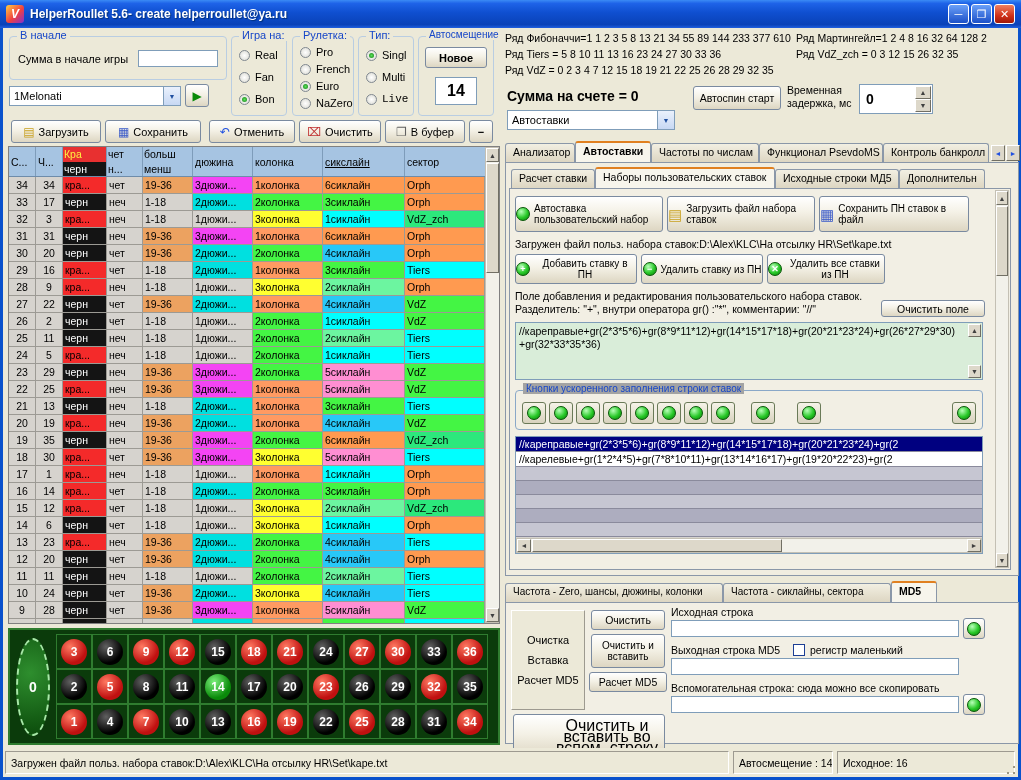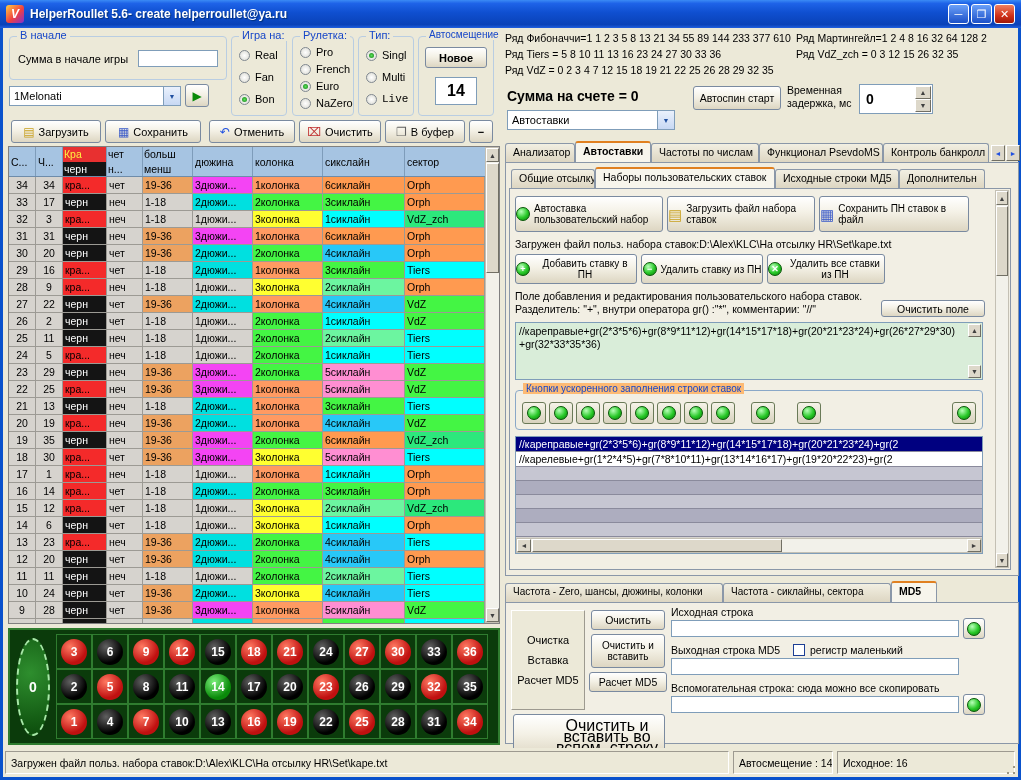--- a/index.html
+++ b/index.html
@@ -232,21 +232,21 @@
       <div class="hcell" style="width:50px;padding:0;">
         <span class="hsub">больш</span>
         <span class="hsub">менш</span>
       </div>
       <div class="hcell" style="width:60px;">
           <span>дюжина</span>
         </div>
       <div class="hcell" style="width:70px;">
           <span>колонка</span>
         </div>
-      <div class="hcell" style="width:82px;">
+      <div class="hcell" style="width:82px;text-decoration:underline;">
           <span>сикслайн</span>
         </div>
       <div class="hcell" style="width:80px;border-right:none;">
           <span>сектор</span>
         </div>
     </div>
     <div id="history-rows" style="position:absolute;left:0;top:30px;width:476px;">
         <div class="trow">
           <div class="tcell ctr" style="width: 27px;">34</div>
           <div class="tcell ctr" style="width: 27px;">34</div>
@@ -717,21 +717,21 @@
   <div class="sbbtn abs" style="left:988px;top:145px;width:14px;height:16px;">
       <span style="color:#2050E0;">◄</span>
     </div>
   <div class="sbbtn abs" style="left:1003px;top:145px;width:14px;height:16px;">
       <span style="color:#2050E0;">►</span>
     </div>
 
   <div class="panel abs" style="left:502px;top:162px;width:514px;height:414px;"></div>
 
   <div class="tabrow abs" style="left:508px;top:167px;height:21px;">
-    <span class="tab" style="width:84px;">Общие отсылку</span>
+    <span class="tab" style="width:84px;">Расчет ставки</span>
     <span class="tab active" style="width:180px;font-weight:normal;">Наборы пользовательских ставок</span>
     <span class="tab" style="width:124px;">Исходные строки МД5</span>
     <span class="tab" style="width:86px;">Дополнительн</span>
   </div>
   <div class="panel abs" style="left:506px;top:188px;width:502px;height:382px;background:#F2EFE4;"></div>
 
   <button class="xpbtn abs" style="left:512px;top:196px;width:148px;height:36px;font-size:10px;text-align:left;">
     <span class="chip"></span>
     <span style="white-space:normal;line-height:11px;">Автоставка пользовательский набор</span>
   </button>
@@ -776,21 +776,21 @@
 +gr(32*33*35*36)</div>
     <div class="sbbtn abs" style="right:1px;top:1px;width:13px;height:13px;">
         <span>▲</span>
       </div>
     <div class="sbbtn abs" style="right:1px;bottom:1px;width:13px;height:13px;">
         <span>▼</span>
       </div>
   </div>
 
   <div class="grp abs" style="left:512px;top:390px;width:468px;height:40px;border-color:#8AA8C8;">
-    <span class="grp-title" style="font-size:10px;background:#fdba74;">Кнопки ускоренного заполнения строки ставок</span>
+    <span class="grp-title" style="font-size:10px;background:#a3a3a3;">Кнопки ускоренного заполнения строки ставок</span>
     <div id="quickbtns" style="position:absolute;left:6px;top:11px;right:6px;display:flex;align-items:center;">
         <button class="qbtn">
           <span class="chip"></span>
         </button>
         <button class="qbtn" style="margin-left: 3px;">
           <span class="chip"></span>
         </button>
         <button class="qbtn" style="margin-left: 3px;">
           <span class="chip"></span>
         </button>

